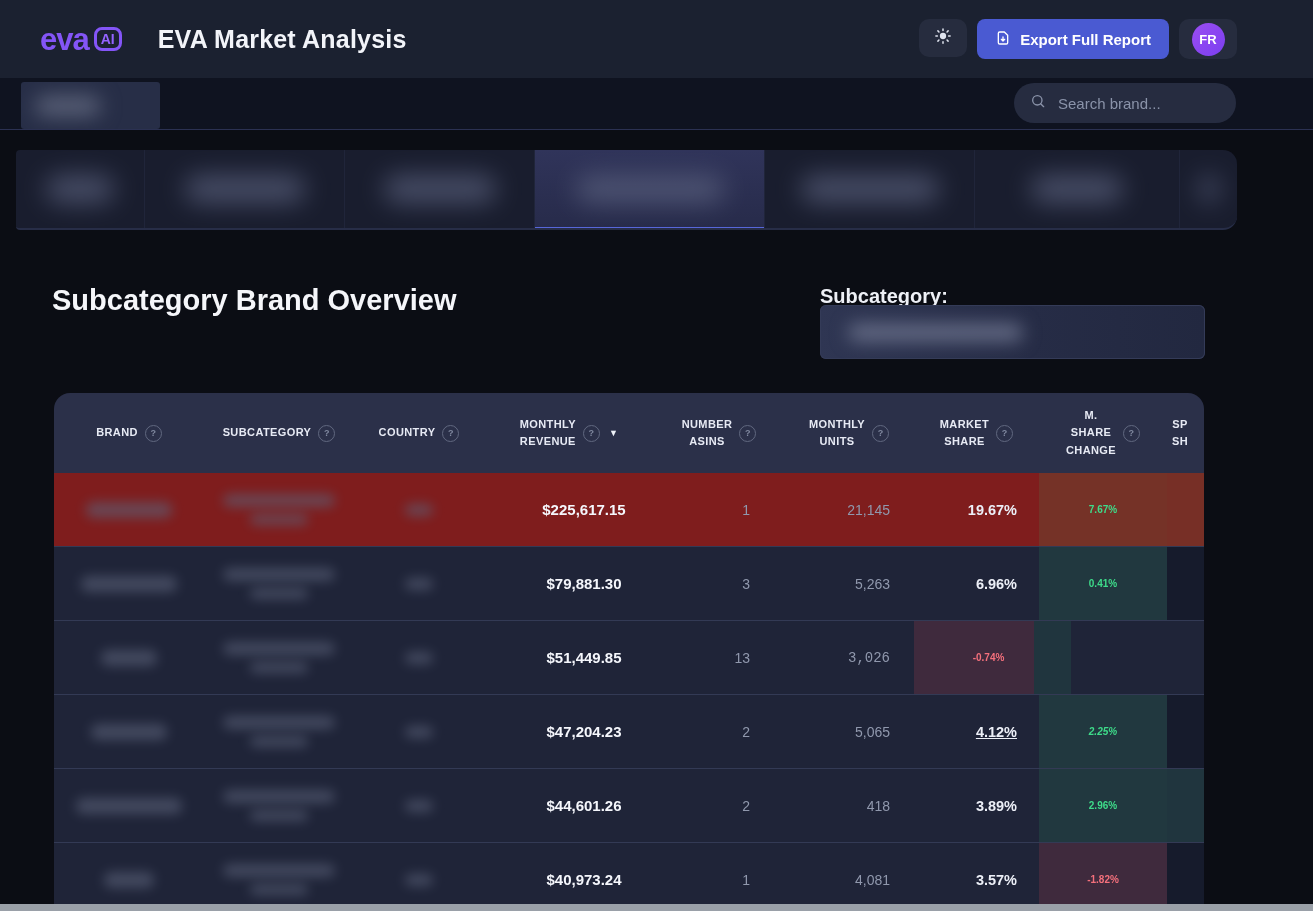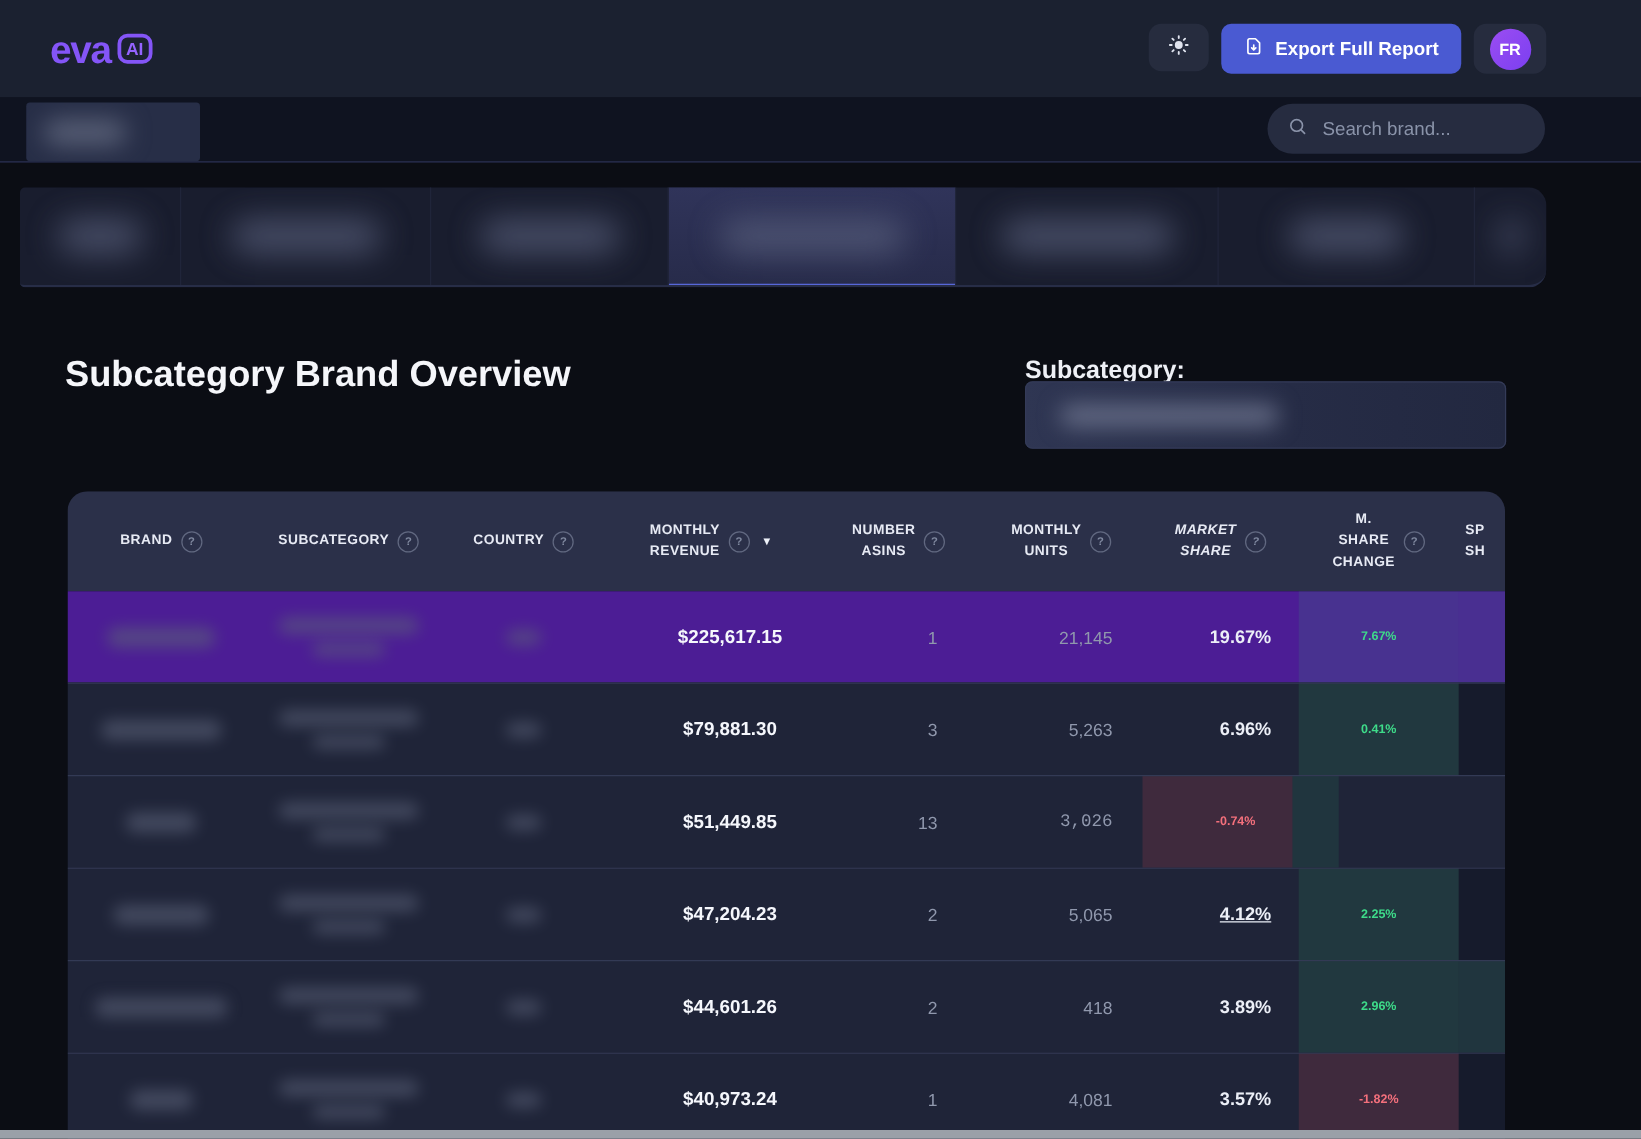--- a/index.html
+++ b/index.html
@@ -64,21 +64,21 @@
   .thead{display:flex;height:80px;background:#2b3049;border-radius:16px 16px 0 0;}
   .th{display:flex;align-items:center;justify-content:center;gap:7px;box-sizing:border-box;
     color:#e7eaf4;font-size:11px;font-weight:700;letter-spacing:.4px;cursor:pointer;}
   .th-label{white-space:pre-line;text-align:center;line-height:1.55;}
   .th-tail{justify-content:flex-start;padding-left:5px;overflow:hidden;}
   .help{width:15px;height:15px;border:1px solid #616880;border-radius:50%;color:#8089a0;
     font-size:9px;font-weight:700;display:flex;align-items:center;justify-content:center;flex:0 0 auto;}
   .sort{color:#eef1f8;font-size:9px;margin-left:2px;}
 
   .tr{display:flex;height:73px;background:#1f2438;border-top:1px solid rgba(99,110,152,.30);}
-  .tr-first{background:#4c1d95;border-top:none;}
+  .tr-first{background:#7f1d1d;border-top:none;}
   .td{display:flex;align-items:center;box-sizing:border-box;}
   .td-blur{justify-content:center;flex-direction:column;gap:7px;}
   .pill{display:block;background:#5b6279;border-radius:7px;filter:blur(6px);opacity:.6;}
   .td-rev{justify-content:center;padding-left:30px;font-size:15px;font-weight:800;color:#f5f7fc;}
   .td-gray{color:#9098ad;font-size:14px;}
   .td-r34{justify-content:flex-end;padding-right:34px;}
   .td-r24{justify-content:flex-end;padding-right:24px;}
   .td-share{justify-content:flex-end;padding-right:22px;font-size:14.5px;font-weight:700;color:#eceff7;}
   .td-change{justify-content:center;font-size:10px;font-weight:700;}
   .pos{color:#3edc8a;background:rgba(46,204,113,.12);}
@@ -90,20 +90,21 @@
   .h-scrollbar{position:absolute;left:0;top:904px;width:1313px;height:7px;background:#9aa0a8;}
 </style>
 </head>
 <body>
 
 <header class="app-header">
   <div class="logo-wrap">
     <span class="logo-text">eva</span>
     <span class="logo-badge">AI</span>
   </div>
+  <div class="app-title">EVA Market Analysis</div>
   <div class="header-right">
     <div class="icon-btn">
       <span>
         <svg viewBox="0 0 24 24" width="18" height="18" fill="none" stroke="#dfe3ee" stroke-width="2" stroke-linecap="round">
           <circle cx="12" cy="12" r="4.2" fill="#dfe3ee" stroke="none"></circle>
           <path d="M12 2.5v2M12 19.5v2M2.5 12h2M19.5 12h2M5.2 5.2l1.4 1.4M17.4 17.4l1.4 1.4M5.2 18.8l1.4-1.4M17.4 6.6l1.4-1.4"></path>
         </svg>
       </span>
     </div>
     <button class="export-btn">
@@ -189,21 +190,21 @@
       <div class="th" style="width: 130px;">
         <span class="th-label">NUMBER
 ASINS</span>
         <span class="help">?</span>
       </div>
       <div class="th" style="width: 130px;">
         <span class="th-label">MONTHLY
 UNITS</span>
         <span class="help">?</span>
       </div>
-      <div class="th" style="width: 125px; font-style: italic;">
+      <div class="th" style="width: 125px;">
         <span class="th-label">MARKET
 SHARE</span>
         <span class="help">?</span>
       </div>
       <div class="th" style="width: 128px;">
         <span class="th-label">M.
 SHARE
 CHANGE</span>
         <span class="help">?</span>
       </div>
@@ -274,21 +275,21 @@
           <span class="pill" style="width: 112px; height: 13px;"></span>
           <span class="pill" style="width: 58px; height: 11px;"></span>
         </div>
         <div class="td td-blur" style="width: 130px;">
           <span class="pill" style="width: 28px; height: 12px;"></span>
         </div>
         <div class="td td-rev" style="width: 170px;">$47,204.23</div>
         <div class="td td-gray td-r34" style="width: 130px;">2</div>
         <div class="td td-gray td-r24" style="width: 130px;">5,065</div>
         <div class="td td-share" style="width: 125px; text-decoration: underline;">4.12%</div>
-        <div class="td td-change pos" style="width: 128px;">2.25%</div>
+        <div class="td td-change pos" style="width: 128px; font-style: italic;">2.25%</div>
         <div class="td tail-dark" style="width: 37px;"></div>
       </div>
       <div class="tr">
         <div class="td td-blur" style="width: 150px;">
           <span class="pill" style="width: 106px; height: 16px;"></span>
         </div>
         <div class="td td-blur" style="width: 150px;">
           <span class="pill" style="width: 112px; height: 13px;"></span>
           <span class="pill" style="width: 58px; height: 11px;"></span>
         </div>

